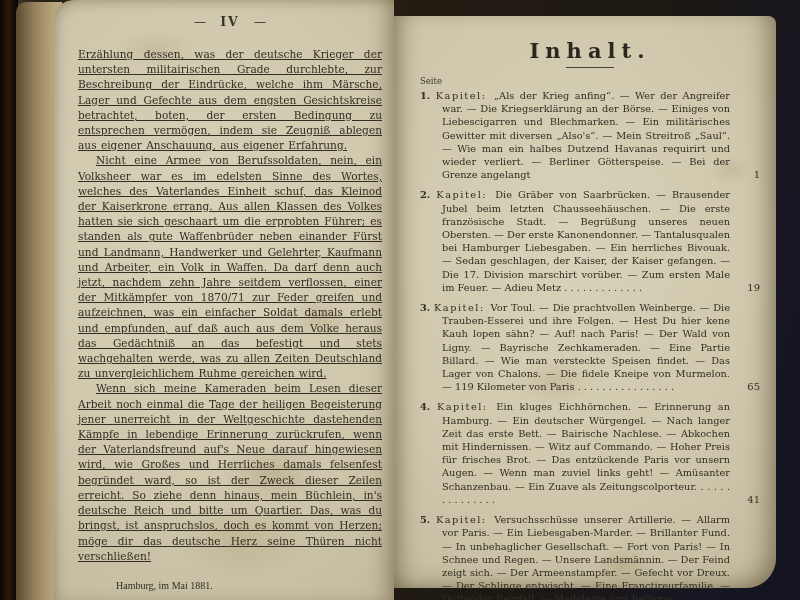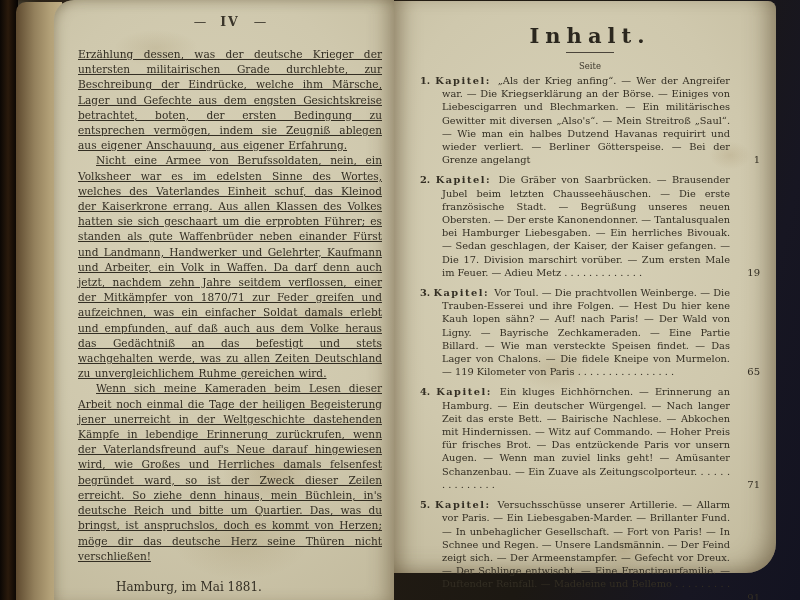--- a/index.html
+++ b/index.html
@@ -31,21 +31,21 @@
     background:
       radial-gradient(ellipse 320px 420px at 45% 40%,#d8d2b8 0%,#cfc8ad 60%,#c3bb9e 100%);
     color:#2e2a20;
   }
   .page-left{
     left:54px;top:0;width:340px;height:600px;
     border-top-left-radius:20px;
     box-shadow:inset -16px 0 20px -10px rgba(80,62,34,.45), inset 6px 4px 14px -6px rgba(90,75,45,.5);
   }
   .page-right{
-    left:394px;top:1px;width:382px;height:572px;
+    left:394px;top:16px;width:382px;height:572px;
     border-bottom-right-radius:30px;border-top-right-radius:8px;
     box-shadow:inset 16px 0 20px -10px rgba(80,62,34,.5), inset -16px -8px 24px -10px rgba(75,58,32,.55);
   }
   .stains{
     position:absolute;inset:0;pointer-events:none;
     background-image:
       radial-gradient(ellipse 70px 42px at 64% 79%,rgba(125,98,48,.20),transparent 70%),
       radial-gradient(ellipse 95px 55px at 55% 90%,rgba(125,98,48,.14),transparent 72%),
       radial-gradient(ellipse 42px 30px at 78% 53%,rgba(130,100,50,.16),transparent 70%),
       radial-gradient(ellipse 60px 26px at 30% 8%,rgba(120,95,45,.12),transparent 70%);
@@ -61,36 +61,36 @@
   .folio{
     text-align:center;font-size:12.5px;letter-spacing:2px;color:#3a352a;
     margin-bottom:18px;font-weight:bold;
   }
   .folio .dash{letter-spacing:0;padding:0 14px;font-weight:normal;}
   .preface p{
     margin:0;text-align:justify;font-size:10.6px;line-height:15.2px;
     color:#332e23;word-spacing:1px;text-decoration:underline;
   }
   .preface p.indent{text-indent:1.7em;}
-  .dateline{margin:16px 0 0 38px;font-size:12px;color:#332e23;}
+  .dateline{margin:16px 0 0 38px;font-size:10px;color:#332e23;font-family:Liberation Serif, serif;}
   
   .toc{position:relative;padding:22px 16px 0 26px;width:340px;}
   .toc-title{
     text-align:center;font-size:21px;font-weight:bold;letter-spacing:6px;
     color:#2b271e;margin:0 0 4px 0;
   }
   .toc-divider{width:48px;border:none;border-top:1.6px solid #4a443a;margin:4px auto 8px auto;}
-  .seite{visibility:visible;text-align:center;font-size:8.5px;color:#3a352a;margin:0 0 3px 0;}
+  .seite{visibility:visible;text-align:left;font-size:8.5px;color:#3a352a;margin:0 0 3px 0;}
   .toc-entry{
     position:relative;margin:0 0 7px 0;
     font-size:9.8px;line-height:13.2px;color:#332e23;
     text-align:justify;padding-left:22px;text-indent:-22px;padding-right:30px;
   }
   .toc-num{font-weight:bold;}
-  .toc-label{font-weight:bold;letter-spacing:1.5px;padding-right:2px;}
+  .toc-label{font-weight:normal;letter-spacing:1.5px;padding-right:2px;}
   .toc-page{
     position:absolute;right:0;bottom:0;text-indent:0;
     font-size:10px;color:#332e23;
   }
 </style>
 </head>
 <body>
 
 <div class="photo">
   <div class="corner-glint"></div>
@@ -136,21 +136,21 @@
         <span class="toc-num">3.</span>
         <span class="toc-label">Kapitel:</span>
         <span class="toc-text">Vor Toul. — Die prachtvollen Weinberge. — Die Trauben-Esserei und ihre Folgen. — Hest Du hier kene Kauh lopen sähn? — Auf! nach Paris! — Der Wald von Ligny. — Bayrische Zechkameraden. — Eine Partie Billard. — Wie man versteckte Speisen findet. — Das Lager von Chalons. — Die fidele Kneipe von Murmelon. — 119 Kilometer von Paris . . . . . . . . . . . . . . . .</span>
         <span class="toc-page">65</span>
       </div>
 
       <div class="toc-entry">
         <span class="toc-num">4.</span>
         <span class="toc-label">Kapitel:</span>
         <span class="toc-text">Ein kluges Eichhörnchen. — Erinnerung an Hamburg. — Ein deutscher Würgengel. — Nach langer Zeit das erste Bett. — Bairische Nachlese. — Abkochen mit Hindernissen. — Witz auf Commando. — Hoher Preis für frisches Brot. — Das entzückende Paris vor unsern Augen. — Wenn man zuviel links geht! — Amüsanter Schanzenbau. — Ein Zuave als Zeitungscolporteur. . . . . . . . . . . . . . .</span>
-        <span class="toc-page">71</span>
+        <span class="toc-page">41</span>
       </div>
 
       <div class="toc-entry">
         <span class="toc-num">5.</span>
         <span class="toc-label">Kapitel:</span>
         <span class="toc-text">Versuchsschüsse unserer Artillerie. — Allarm vor Paris. — Ein Liebesgaben-Marder. — Brillanter Fund. — In unbehaglicher Gesellschaft. — Fort von Paris! — In Schnee und Regen. — Unsere Landsmännin. — Der Feind zeigt sich. — Der Armeenstampfer. — Gefecht vor Dreux. — Der Schlinge entwischt. — Eine Franctireurfamilie. — Duftender Reinfall. — Madeleine und Bellemo . . . . . . . . . . . .</span>
         <span class="toc-page">91</span>
       </div>
 
     </div>

